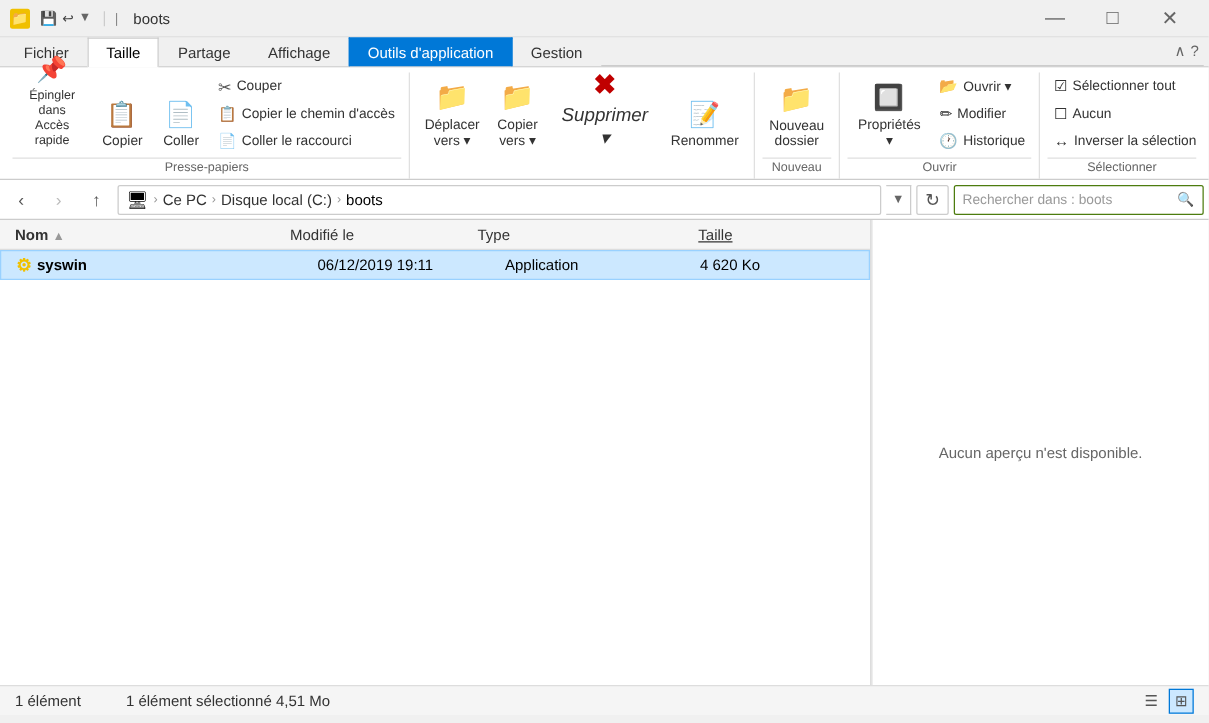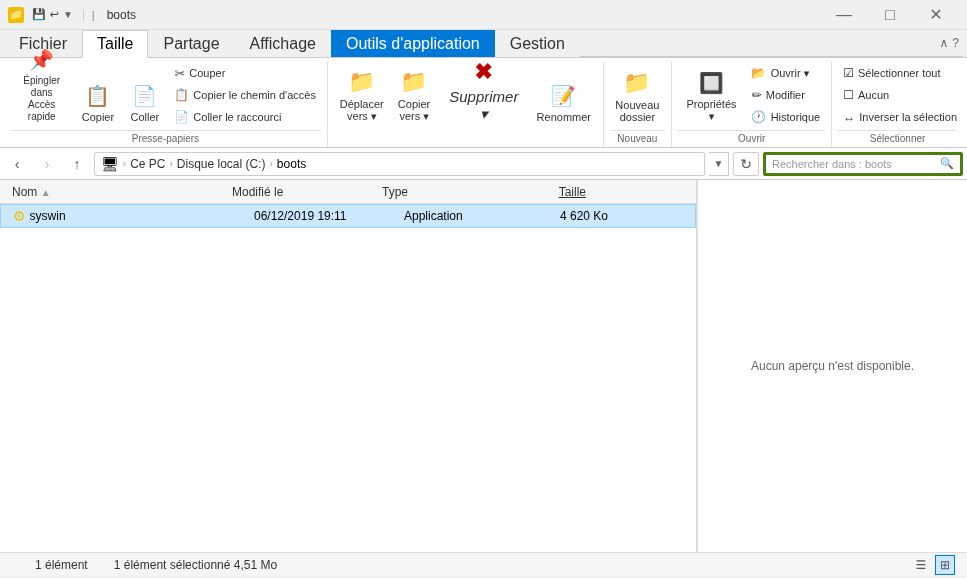--- a/index.html
+++ b/index.html
@@ -45,21 +45,21 @@
 
     
     .ribbon-tabs {
       display: flex;
       background: #f0f0f0;
       border-bottom: none;
       padding: 0 4px;
     }
     .ribbon-tab {
       padding: 4px 14px;
-      font-size: 16px;
+      font-size: 12px;
       cursor: pointer;
       border: 1px solid transparent;
       border-bottom: none;
       color: #333;
       background: transparent;
     }
     .ribbon-tab.active {
       background: white;
       border-color: #ccc;
       border-bottom: 1px solid white;
@@ -186,21 +186,21 @@
       cursor: pointer; color: #666; font-size: 10px;
     }
     .refresh-btn {
       width: 26px; height: 24px;
       display: flex; align-items: center; justify-content: center;
       border: 1px solid #ccc; border-radius: 2px;
       cursor: pointer; color: #555; font-size: 14px;
     }
     .search-box {
       width: 200px; height: 24px;
-      border: 3px solid #4d7c0f;
+      border: 1px solid #4d7c0f;
       border-radius: 2px;
       display: flex;
       align-items: center;
       padding: 0 6px;
       background: white;
       font-size: 11px;
       color: #999;
       cursor: pointer;
       justify-content: space-between;
     }
@@ -221,21 +221,21 @@
     .file-list-header {
       display: flex;
       align-items: center;
       height: 24px;
       background: #f5f5f5;
       border-bottom: 1px solid #ddd;
       font-size: 12px;
       color: #333;
       padding: 0 4px;
     }
-    .col-name { width: 220px; padding: 0 8px; cursor: pointer; }
+    .col-name { width: 220px; padding: 0 8px; cursor: pointer; font-weight: bold; }
     .col-modified { width: 150px; padding: 0 8px; cursor: pointer; }
     .col-type { width: 120px; padding: 0 8px; cursor: pointer; }
     .col-size { width: 100px; padding: 0 8px; text-align: right; cursor: pointer; text-decoration: underline; }
     .col-sort-arrow { font-size: 10px; color: #999; }
     .file-row {
       display: flex;
       align-items: center;
       height: 24px;
       font-size: 12px;
       padding: 0 4px;
@@ -265,21 +265,21 @@
       background: #f5f5f5;
       border-top: 1px solid #ddd;
       display: flex;
       align-items: center;
       padding: 0 12px;
       font-size: 12px;
       color: #333;
       gap: 20px;
       justify-content: space-between;
     }
-    .status-left { display: flex; gap: 26px; margin-left: 23px; }
+    .status-left { display: flex; gap: 36px; }
     .status-right { display: flex; gap: 4px; }
     .view-btn {
       width: 20px; height: 20px;
       display: flex; align-items: center; justify-content: center;
       border: 1px solid transparent;
       cursor: pointer; font-size: 12px; color: #555;
     }
     .view-btn.active { border-color: #0078d7; background: #cce8ff; }
   </style>
 </head>

